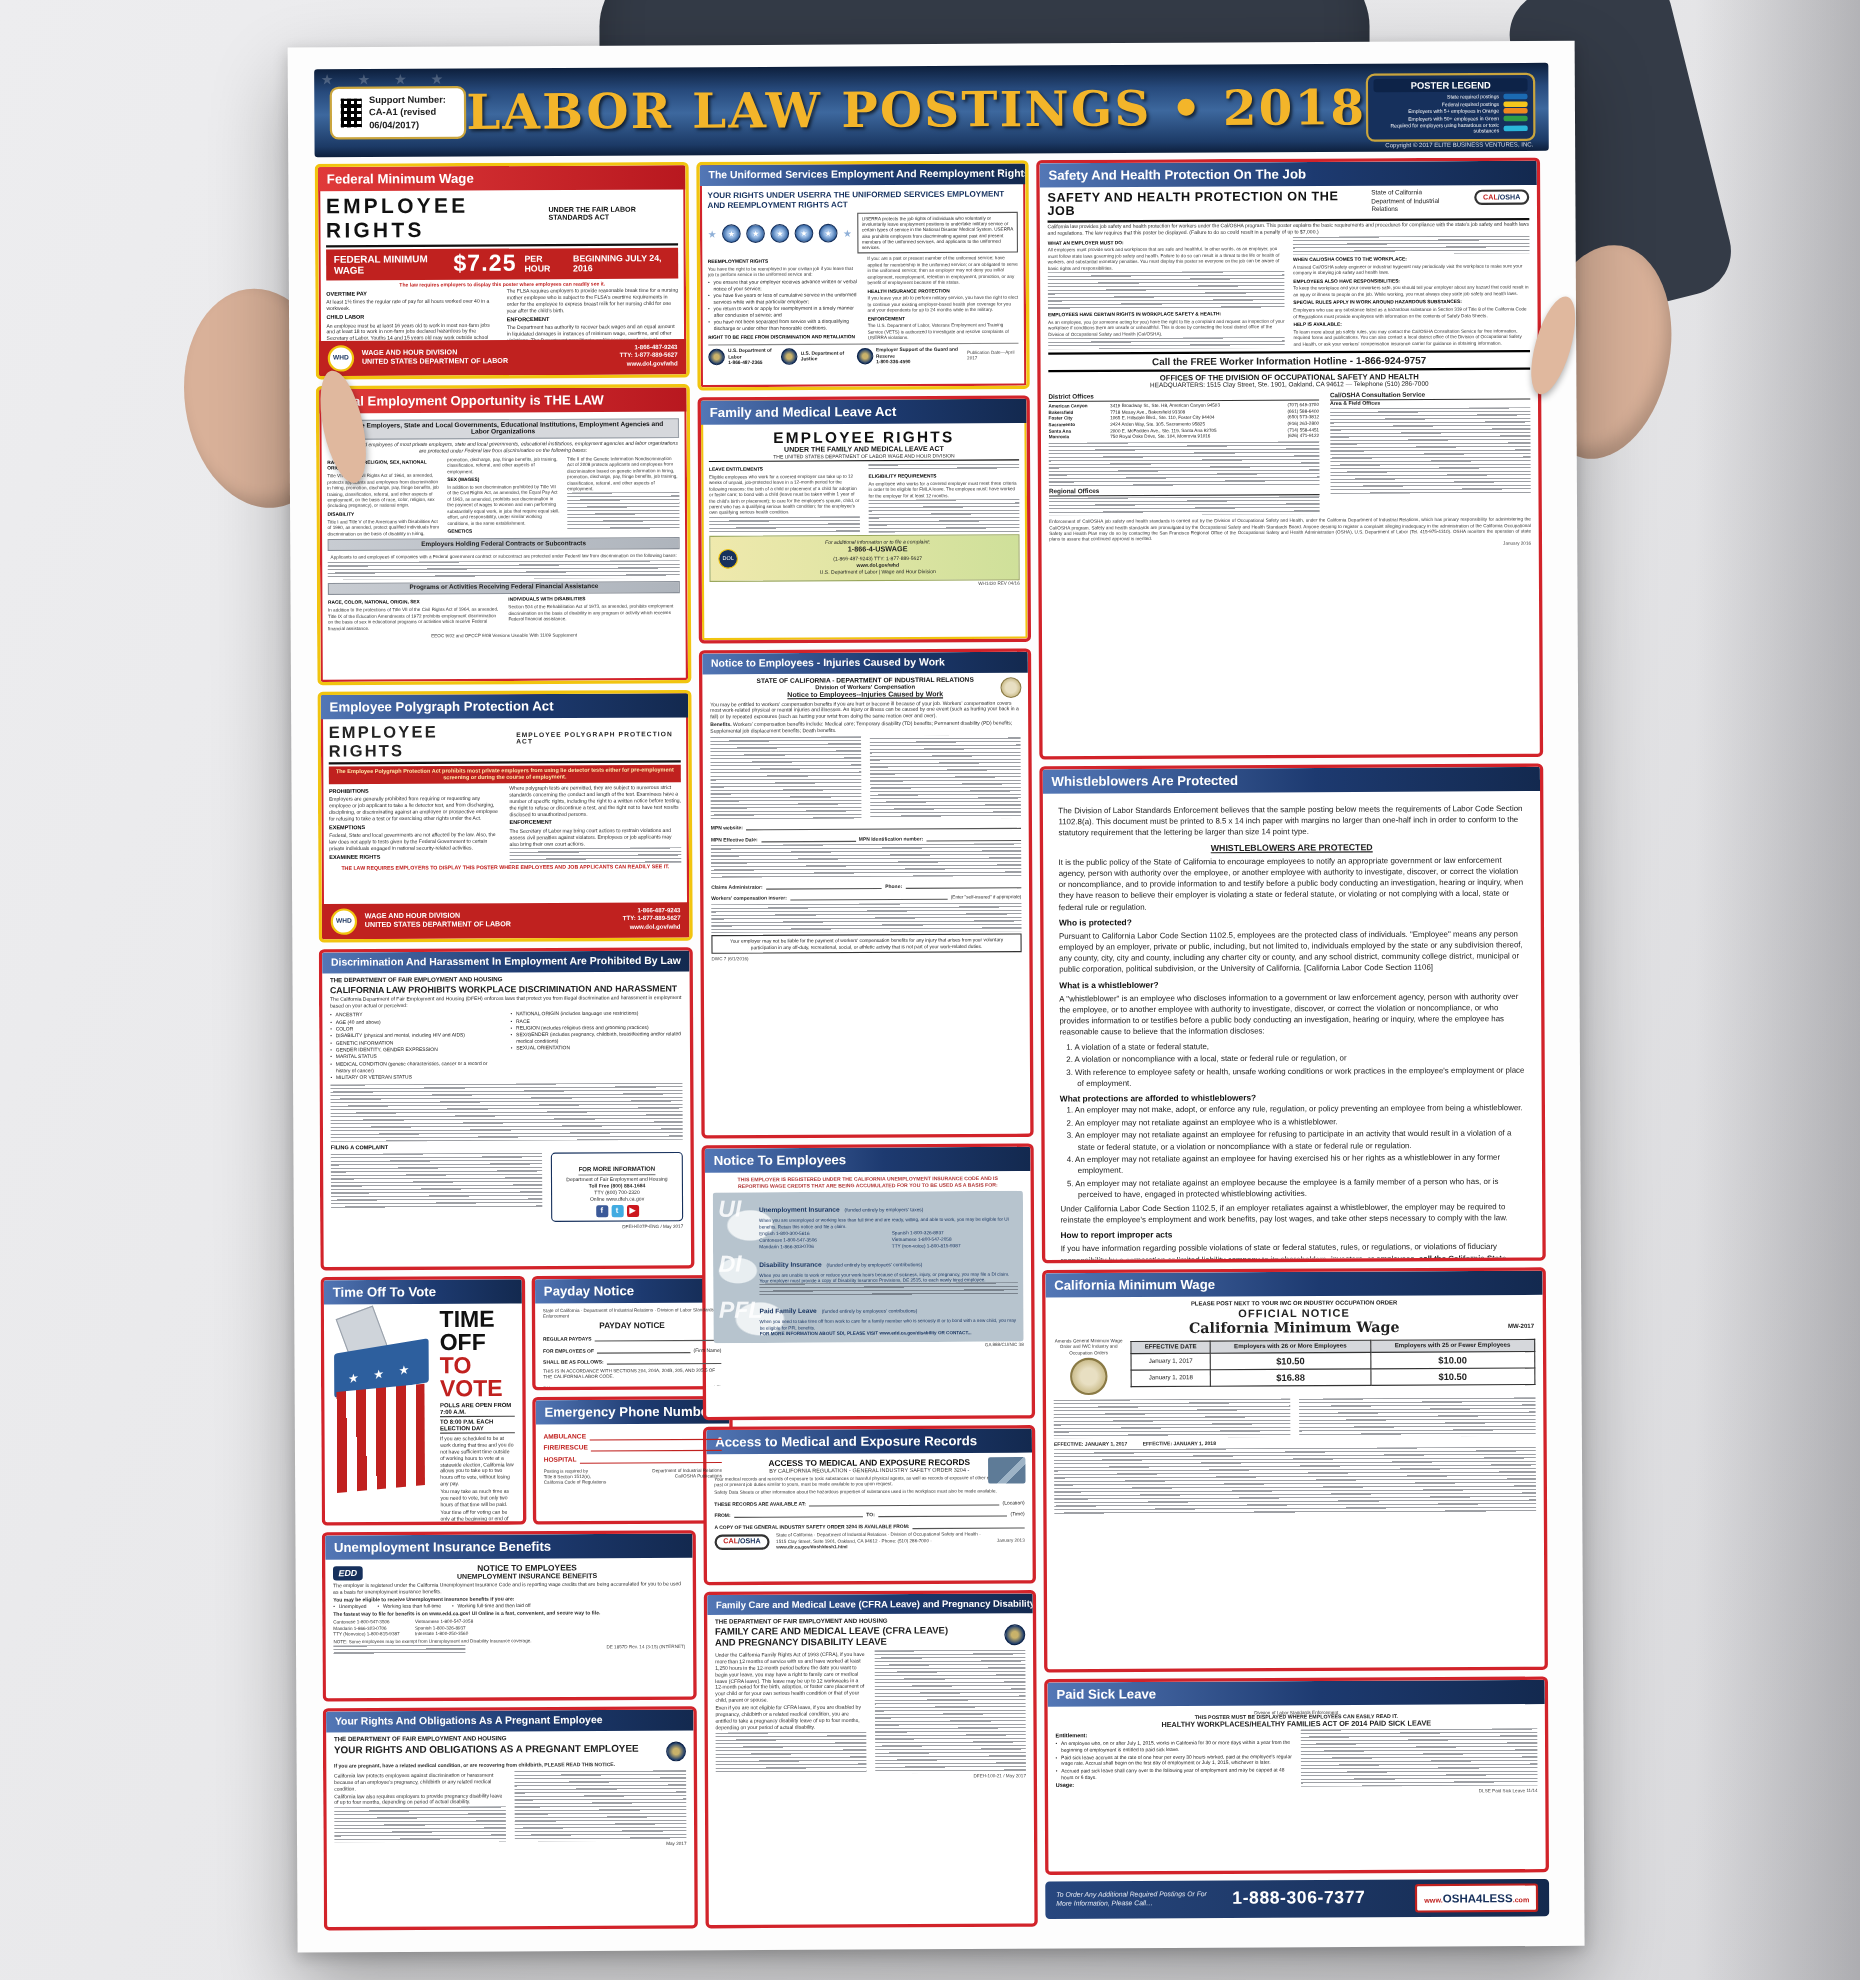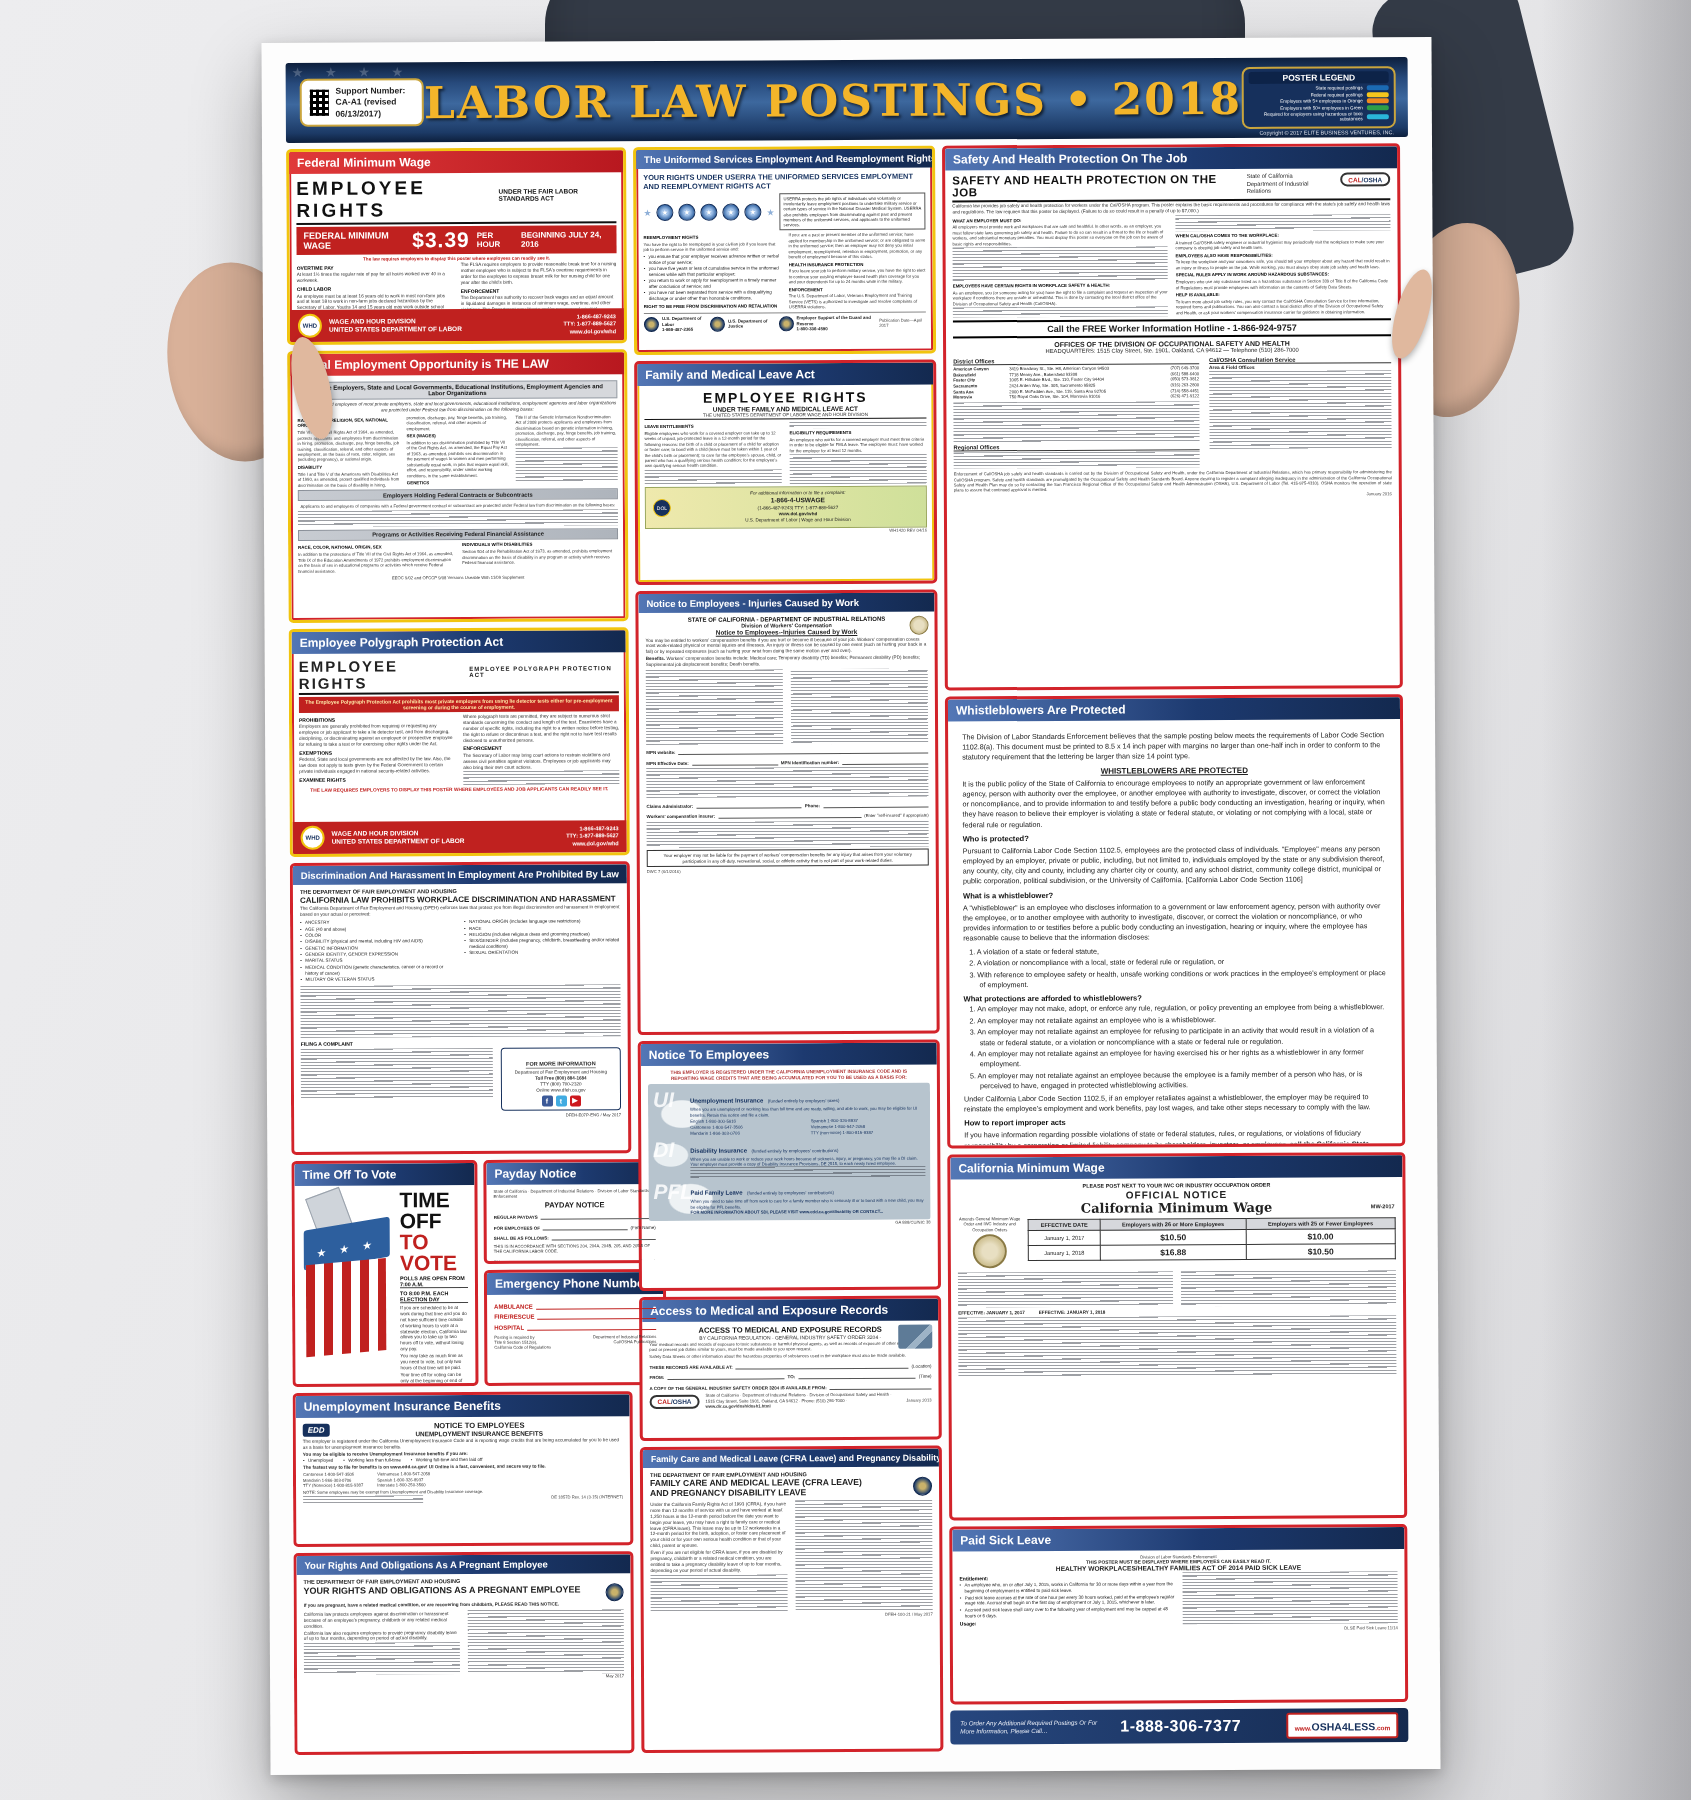--- a/index.html
+++ b/index.html
@@ -209,21 +209,21 @@
 <div class="hand hand-r"></div>
 
 <div class="poster">
 
   <div class="band">
     <div class="stars">★ ★ ★ ★</div>
     <div class="prodbox">
       <div class="qr"></div>
       <div class="prodtxt">
         <div>Support Number:</div>
-        <div>CA-A1 (revised 06/13/2017)</div>
+        <div>CA-A1 (revised 06/04/2017)</div>
       </div>
     </div>
     <div class="band-title">LABOR LAW POSTINGS • 2018</div>
     <div class="legend">
       <div class="legend-t">POSTER LEGEND</div>
       <div class="legend-row">
           <span>State required postings</span>
           <i class="sw sw0"></i>
         </div>
       <div class="legend-row">
@@ -252,21 +252,21 @@
 
       <section class="sec bf" style="height:196px">
         <div class="hdr hdr-red">Federal Minimum Wage</div>
         <div class="pad">
           <div class="fmw-trow">
               <span class="fmw-t">EMPLOYEE RIGHTS</span>
               <span class="fmw-st">UNDER THE FAIR LABOR STANDARDS ACT</span>
             </div>
           <div class="fmw-wage">
             <span class="w1">FEDERAL MINIMUM WAGE</span>
-            <span class="w2">$3.39</span>
+            <span class="w2">$7.25</span>
             <span class="w3">PER HOUR</span>
             <span class="w4">BEGINNING JULY 24, 2016</span>
           </div>
           <div class="fmw-note">The law requires employers to display this poster where employees can readily see it.</div>
           <div class="cc2 t45">
             <p class="bh">OVERTIME PAY</p>
               <p class="tp">At least 1½ times the regular rate of pay for all hours worked over 40 in a workweek.</p>
             <p class="bh">CHILD LABOR</p>
               <p class="tp">An employee must be at least 16 years old to work in most non-farm jobs and at least 18 to work in non-farm jobs declared hazardous by the Secretary of Labor. Youths 14 and 15 years old may work outside school hours in various non-manufacturing, non-mining, non-hazardous jobs with certain work hours restrictions.</p>
 

